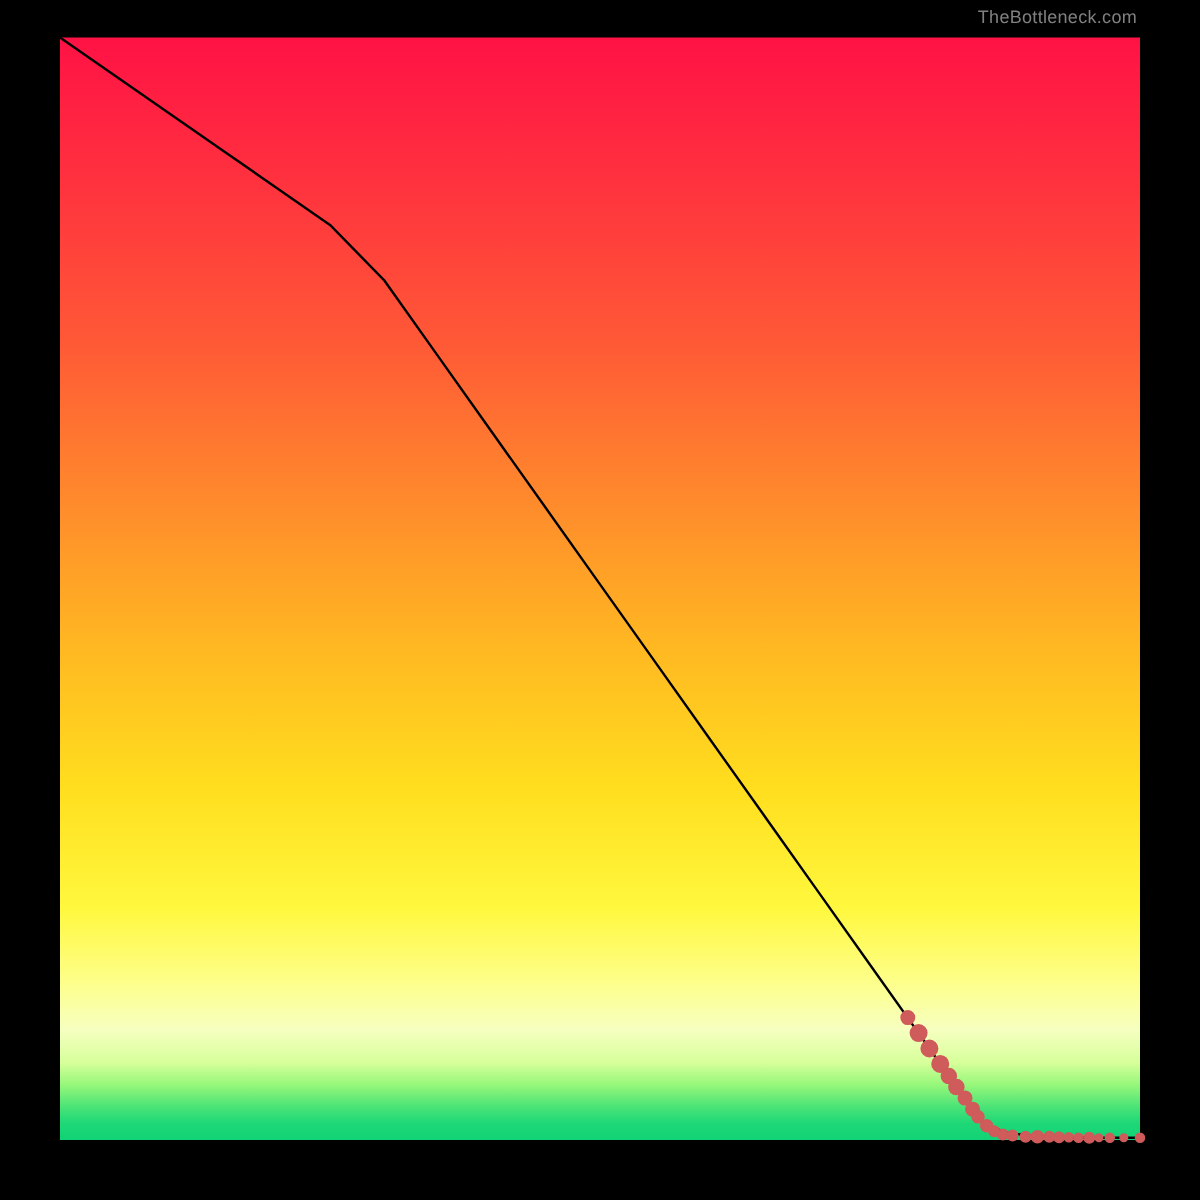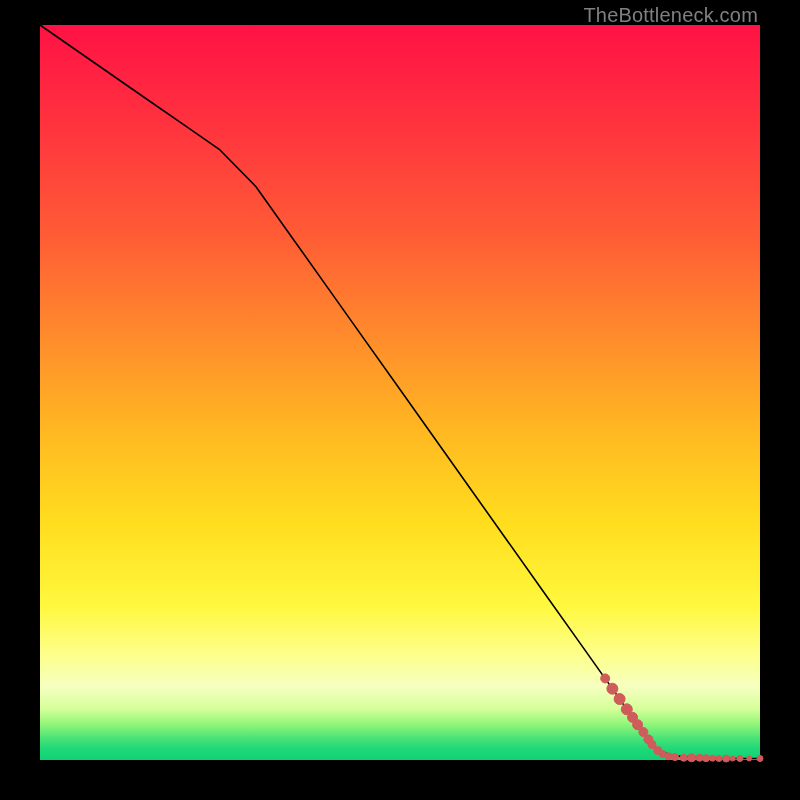--- a/index.html
+++ b/index.html
@@ -40,21 +40,21 @@
       #4be377 97%,
       #1ed877 98.5%,
       #11d276 100%
     );
   }
   .watermark {
     position: absolute;
     top: 4px;
     right: 42px;
     color: #808080;
-    font-size: 20px;
+    font-size: 12px;
     font-weight: 500;
     letter-spacing: 0.2px;
   }
   svg.overlay {
     position: absolute;
     left: 40px;
     top: 25px;
     width: 720px;
     height: 735px;
     overflow: visible;

